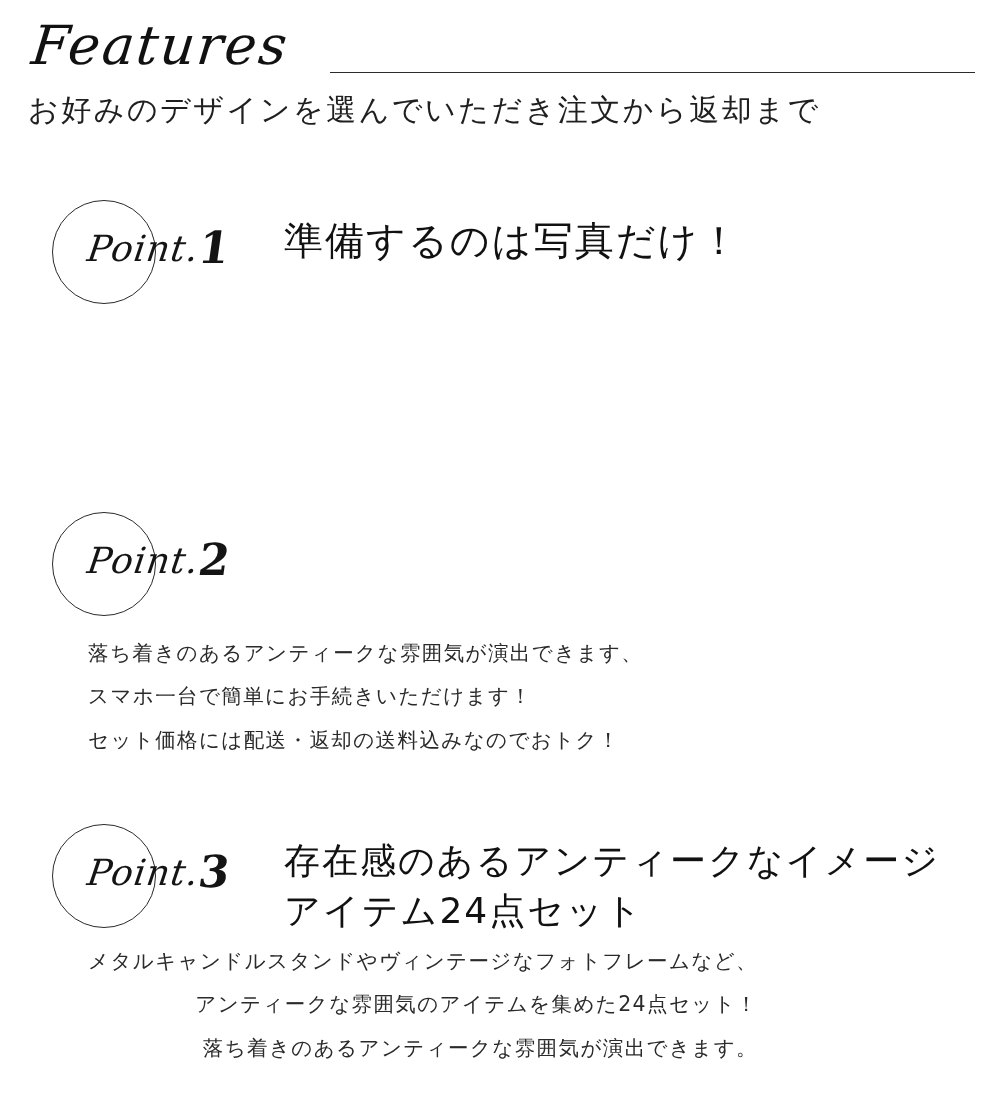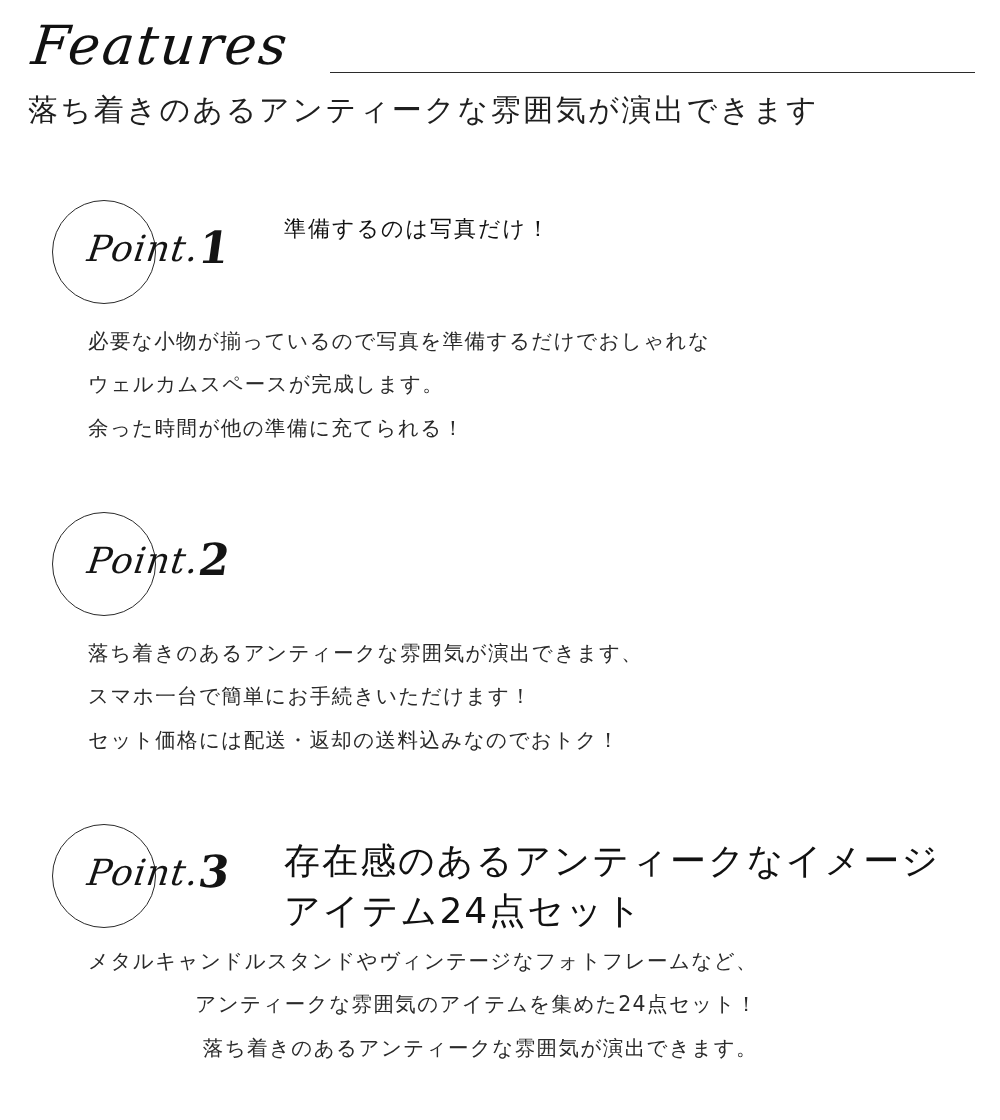--- a/index.html
+++ b/index.html
@@ -105,21 +105,21 @@
     font-size: 44px;
     letter-spacing: 0;
     transform: none;
     display: inline-block;
     vertical-align: -2px;
   }
   .point-title {
     position: absolute;
     left: 284px;
     top: 18px;
-    font-size: 22px;
+    font-size: 39px;
     line-height: 1.38;
     letter-spacing: 2px;
     color: #111;
     font-family: "DejaVu Sans", sans-serif;
     white-space: pre-line;
   }
   #point-3 .point-title {
     top: 16px;
     font-size: 36px;
   }
@@ -143,34 +143,31 @@
 </head>
 <body>
 
 <div class="page">
 
   <div class="header">
     <div class="header-script-row">
       <div class="header-script">Features</div>
       <div class="header-rule"></div>
     </div>
-    <div class="header-sub">落ち着きのあるアンティークな雰囲気が演出できます</div>
+    <div class="header-sub">お好みのデザインを選んでいただき注文から返却まで</div>
   </div>
 
   <div class="point-block" id="point-1">
     <div class="point-head">
       <div class="point-circle"></div>
       <div class="point-label">
         <span>Point.</span><span class="pt-num">1</span>
       </div>
       <div class="point-title">準備するのは写真だけ！</div>
     </div>
-    <div class="point-body">必要な小物が揃っているので写真を準備するだけでおしゃれな
-ウェルカムスペースが完成します。
-余った時間が他の準備に充てられる！</div>
   </div>
 
   <div class="point-block" id="point-2">
     <div class="point-head">
       <div class="point-circle"></div>
       <div class="point-label">
         <span>Point.</span><span class="pt-num">2</span>
       </div>
     </div>
     <div class="point-body">落ち着きのあるアンティークな雰囲気が演出できます、

